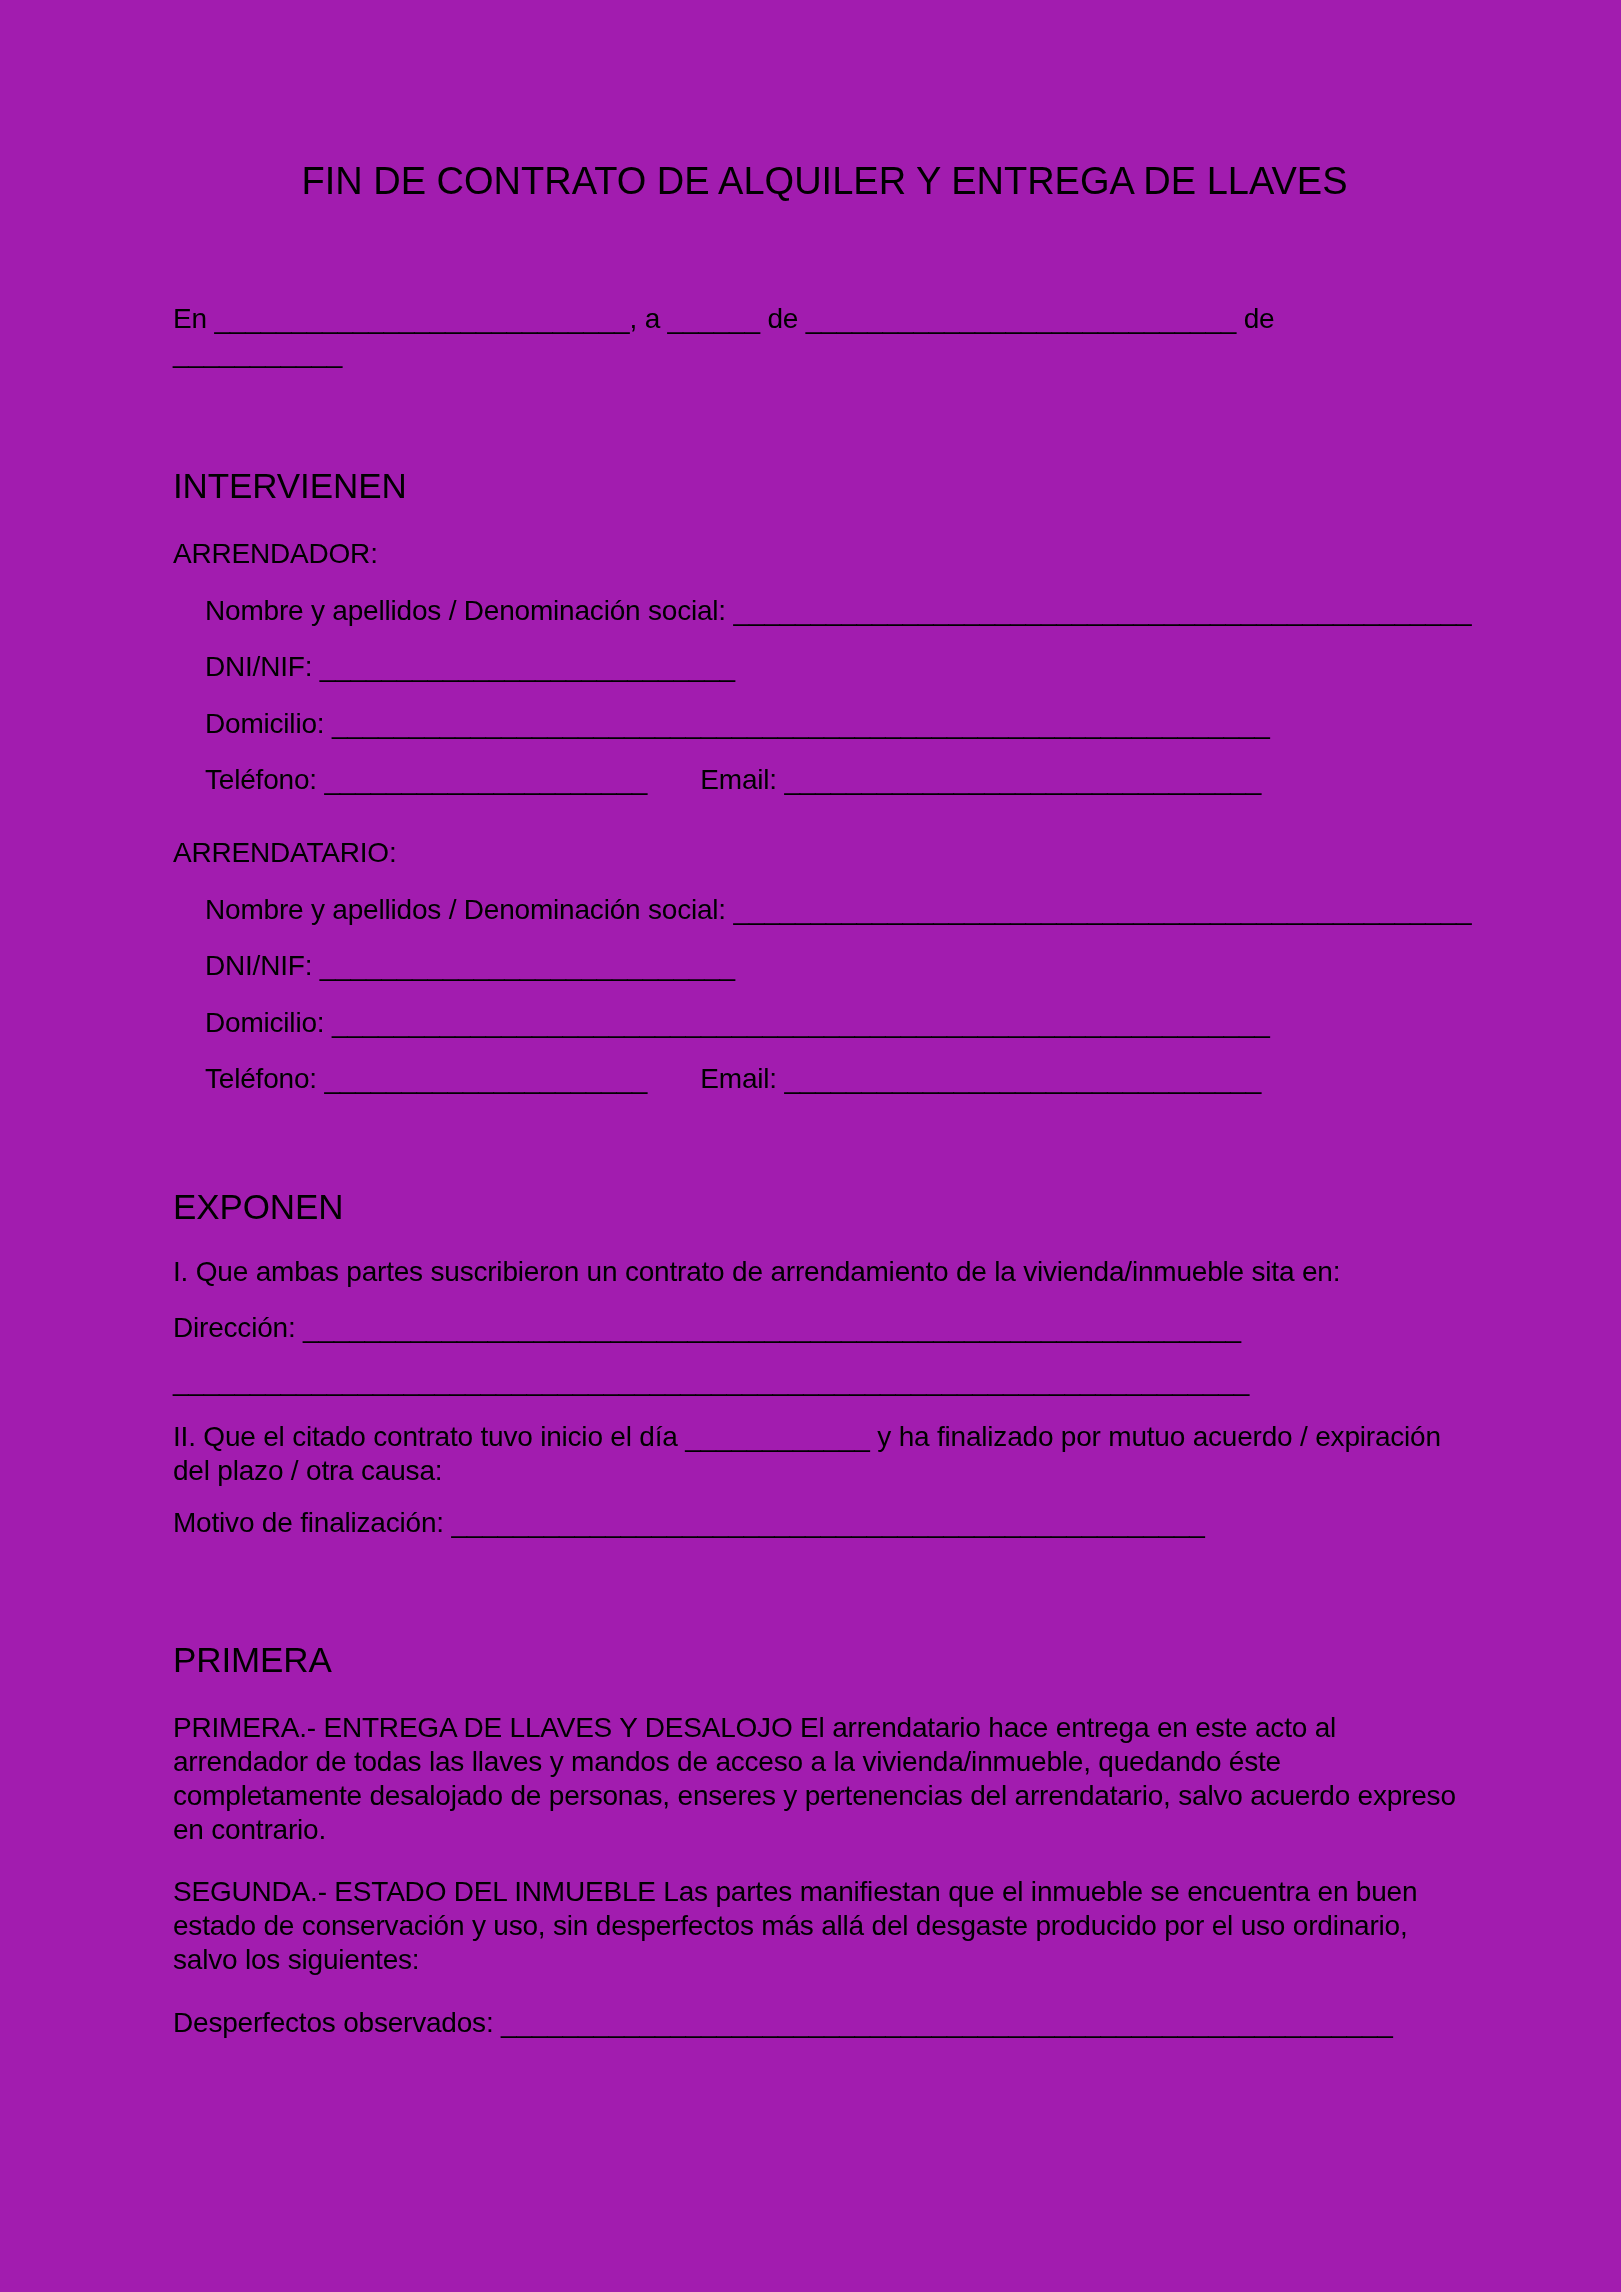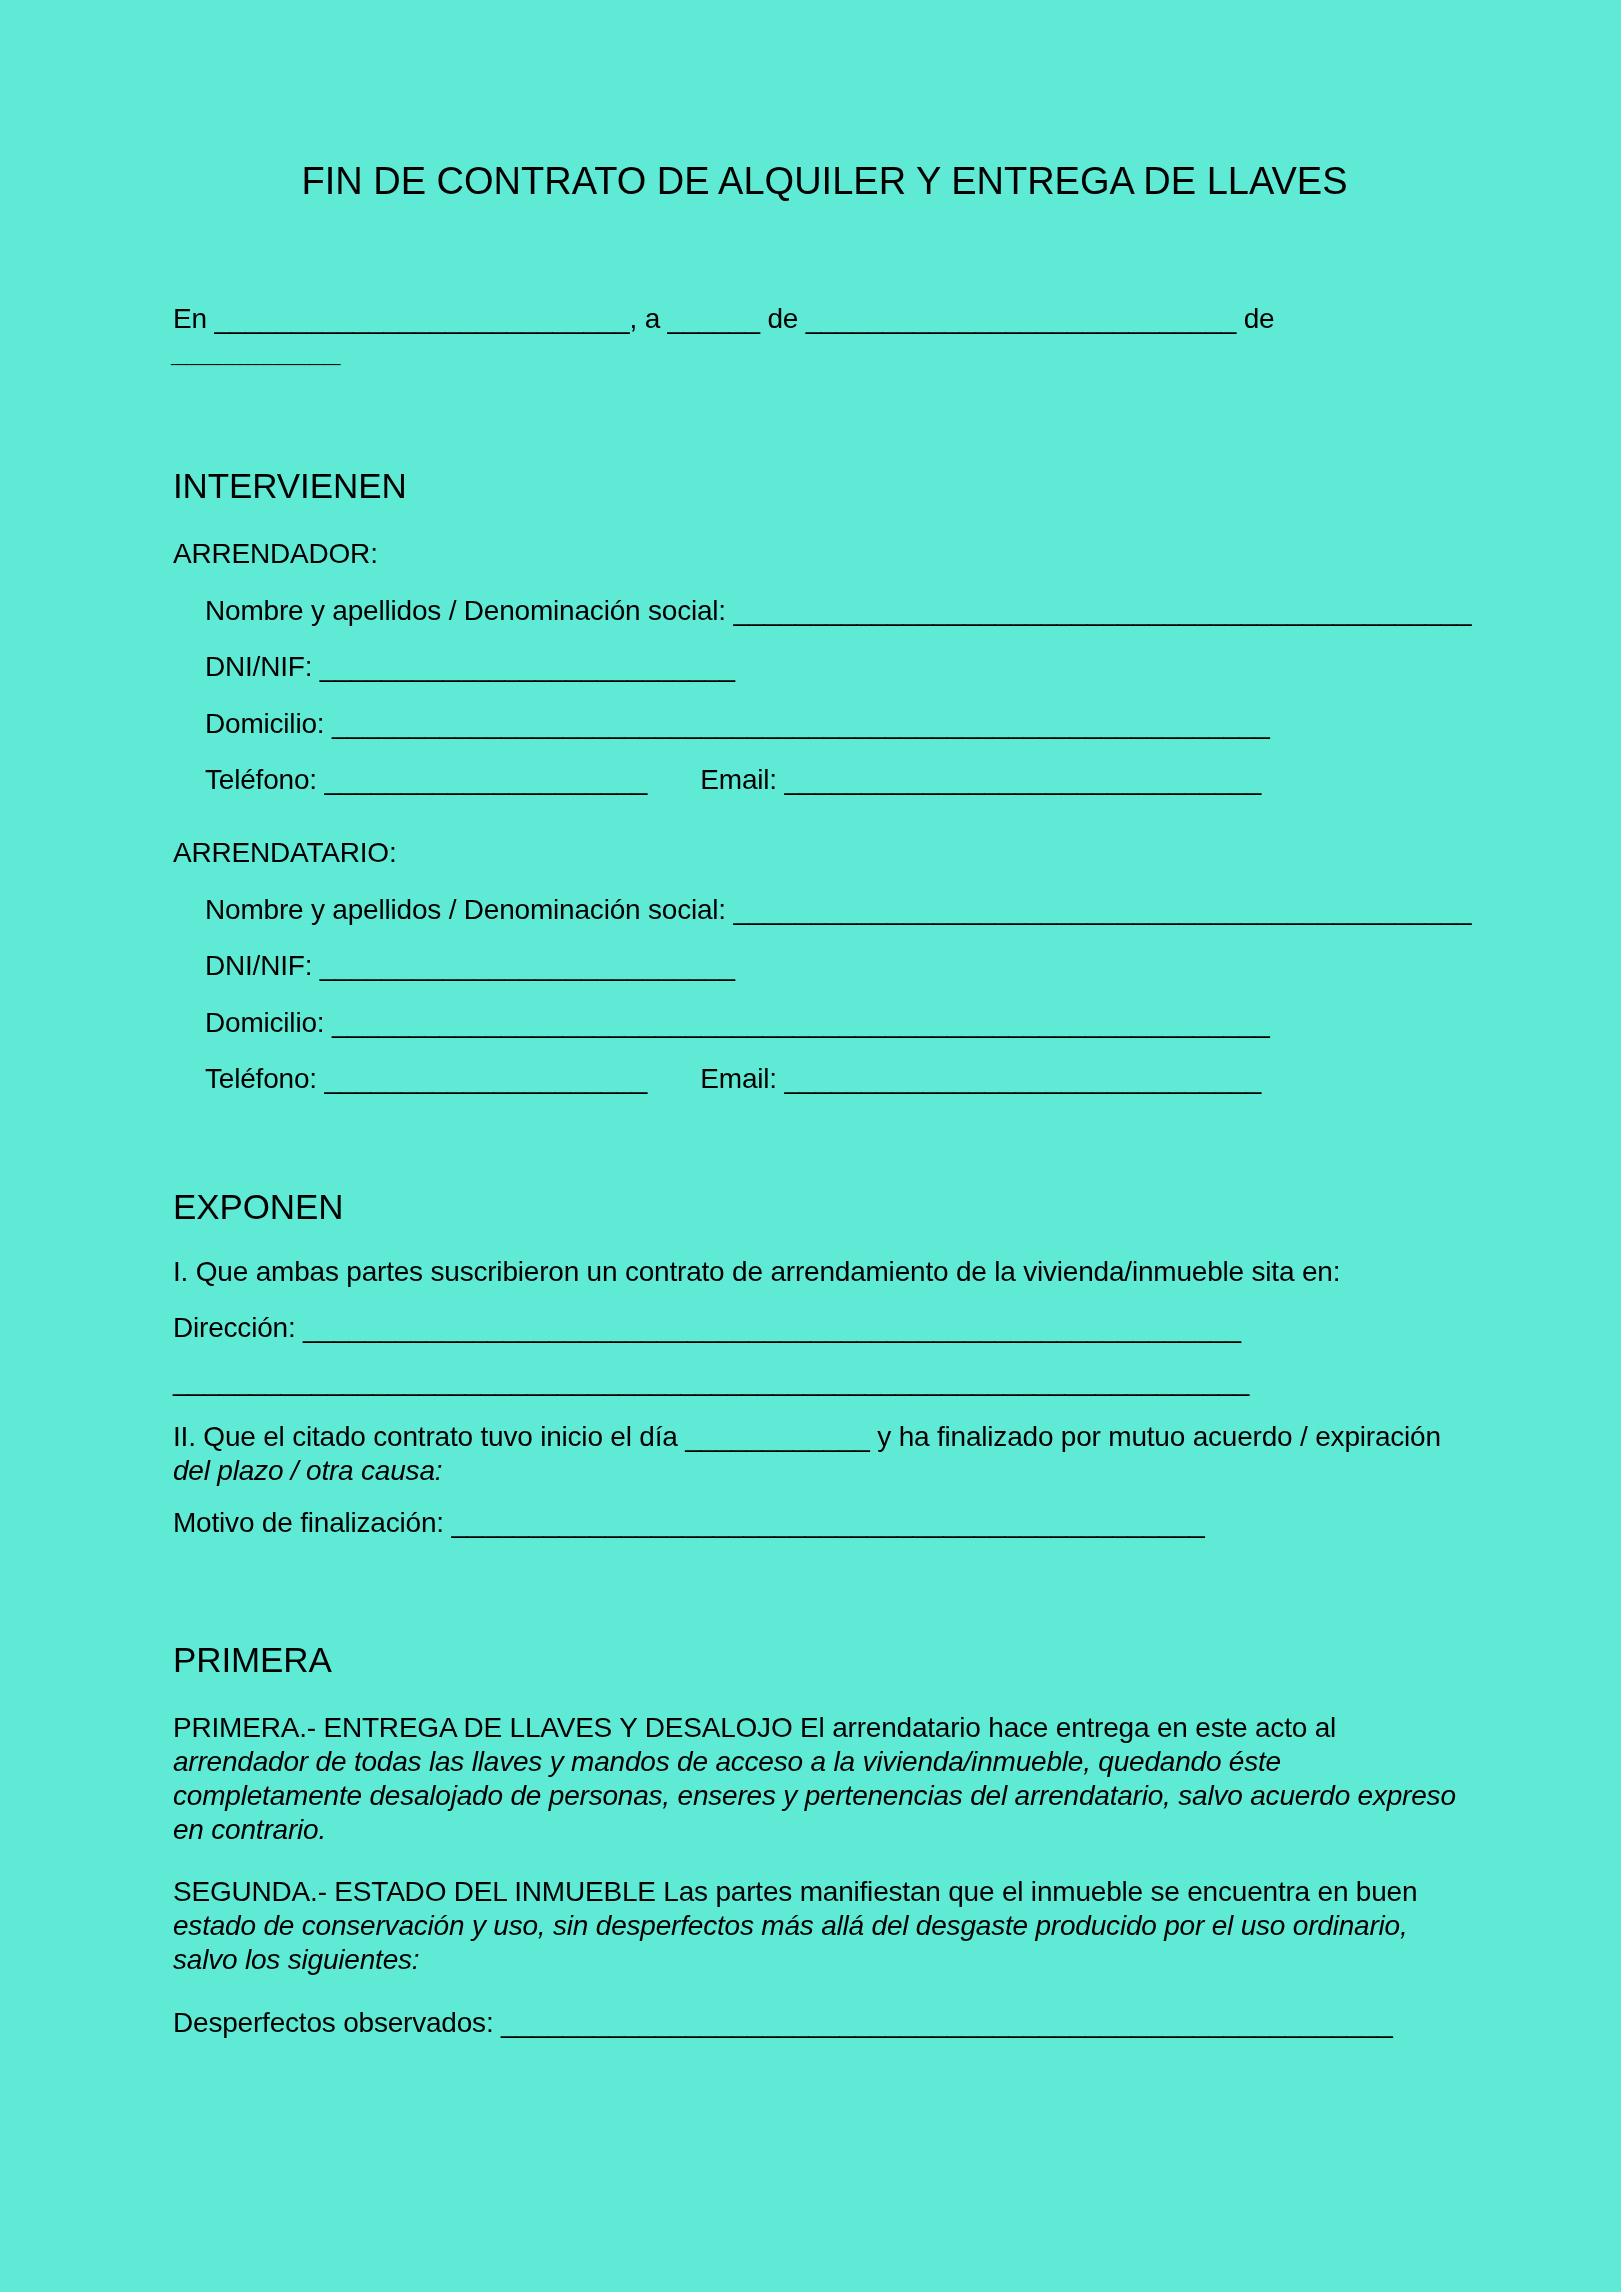--- a/index.html
+++ b/index.html
@@ -1,20 +1,20 @@
 <!DOCTYPE html>
 <html><head>
 <meta charset="utf-8">
 <style>
   html, body { margin: 0; padding: 0; background: #ffffff; }
   .page {
     position: relative;
     width: 1621px;
     height: 2293px;
-    background: #5eead4;
+    background: #a21caf;
     box-sizing: border-box;
     padding: 159px 145px 0 173px;
     font-family: "Liberation Sans", "DejaVu Sans", sans-serif;
     color: #000000;
     overflow: hidden;
   }
   .title {
     font-size: 38px;
     line-height: 45px;
     text-align: center;
@@ -32,21 +32,21 @@
   }
   .section {
     font-size: 35px;
     line-height: 41px;
     font-weight: 400;
     letter-spacing: -0.1px;
     margin: 0;
     white-space: nowrap;
   }
   .m-intro1 { margin-top: 98px; }
-  .m-cont { margin-top: 0; font-style: italic; }
+  .m-cont { margin-top: 0; }
   .m-intervienen { margin-top: 95px; }
   .m-party1 { margin-top: 31px; }
   .m-row { margin-top: 22.5px; margin-left: 32px; }
   .m-party2 { margin-top: 39px; }
   .m-exponen { margin-top: 90px; }
   .m-clause1 { margin-top: 28px; }
   .m-direccion { margin-top: 22px; }
   .m-direccion2 { margin-top: 18.6px; }
   .m-clause2 { margin-top: 22.5px; }
   .m-motivo { margin-top: 17.6px; }

